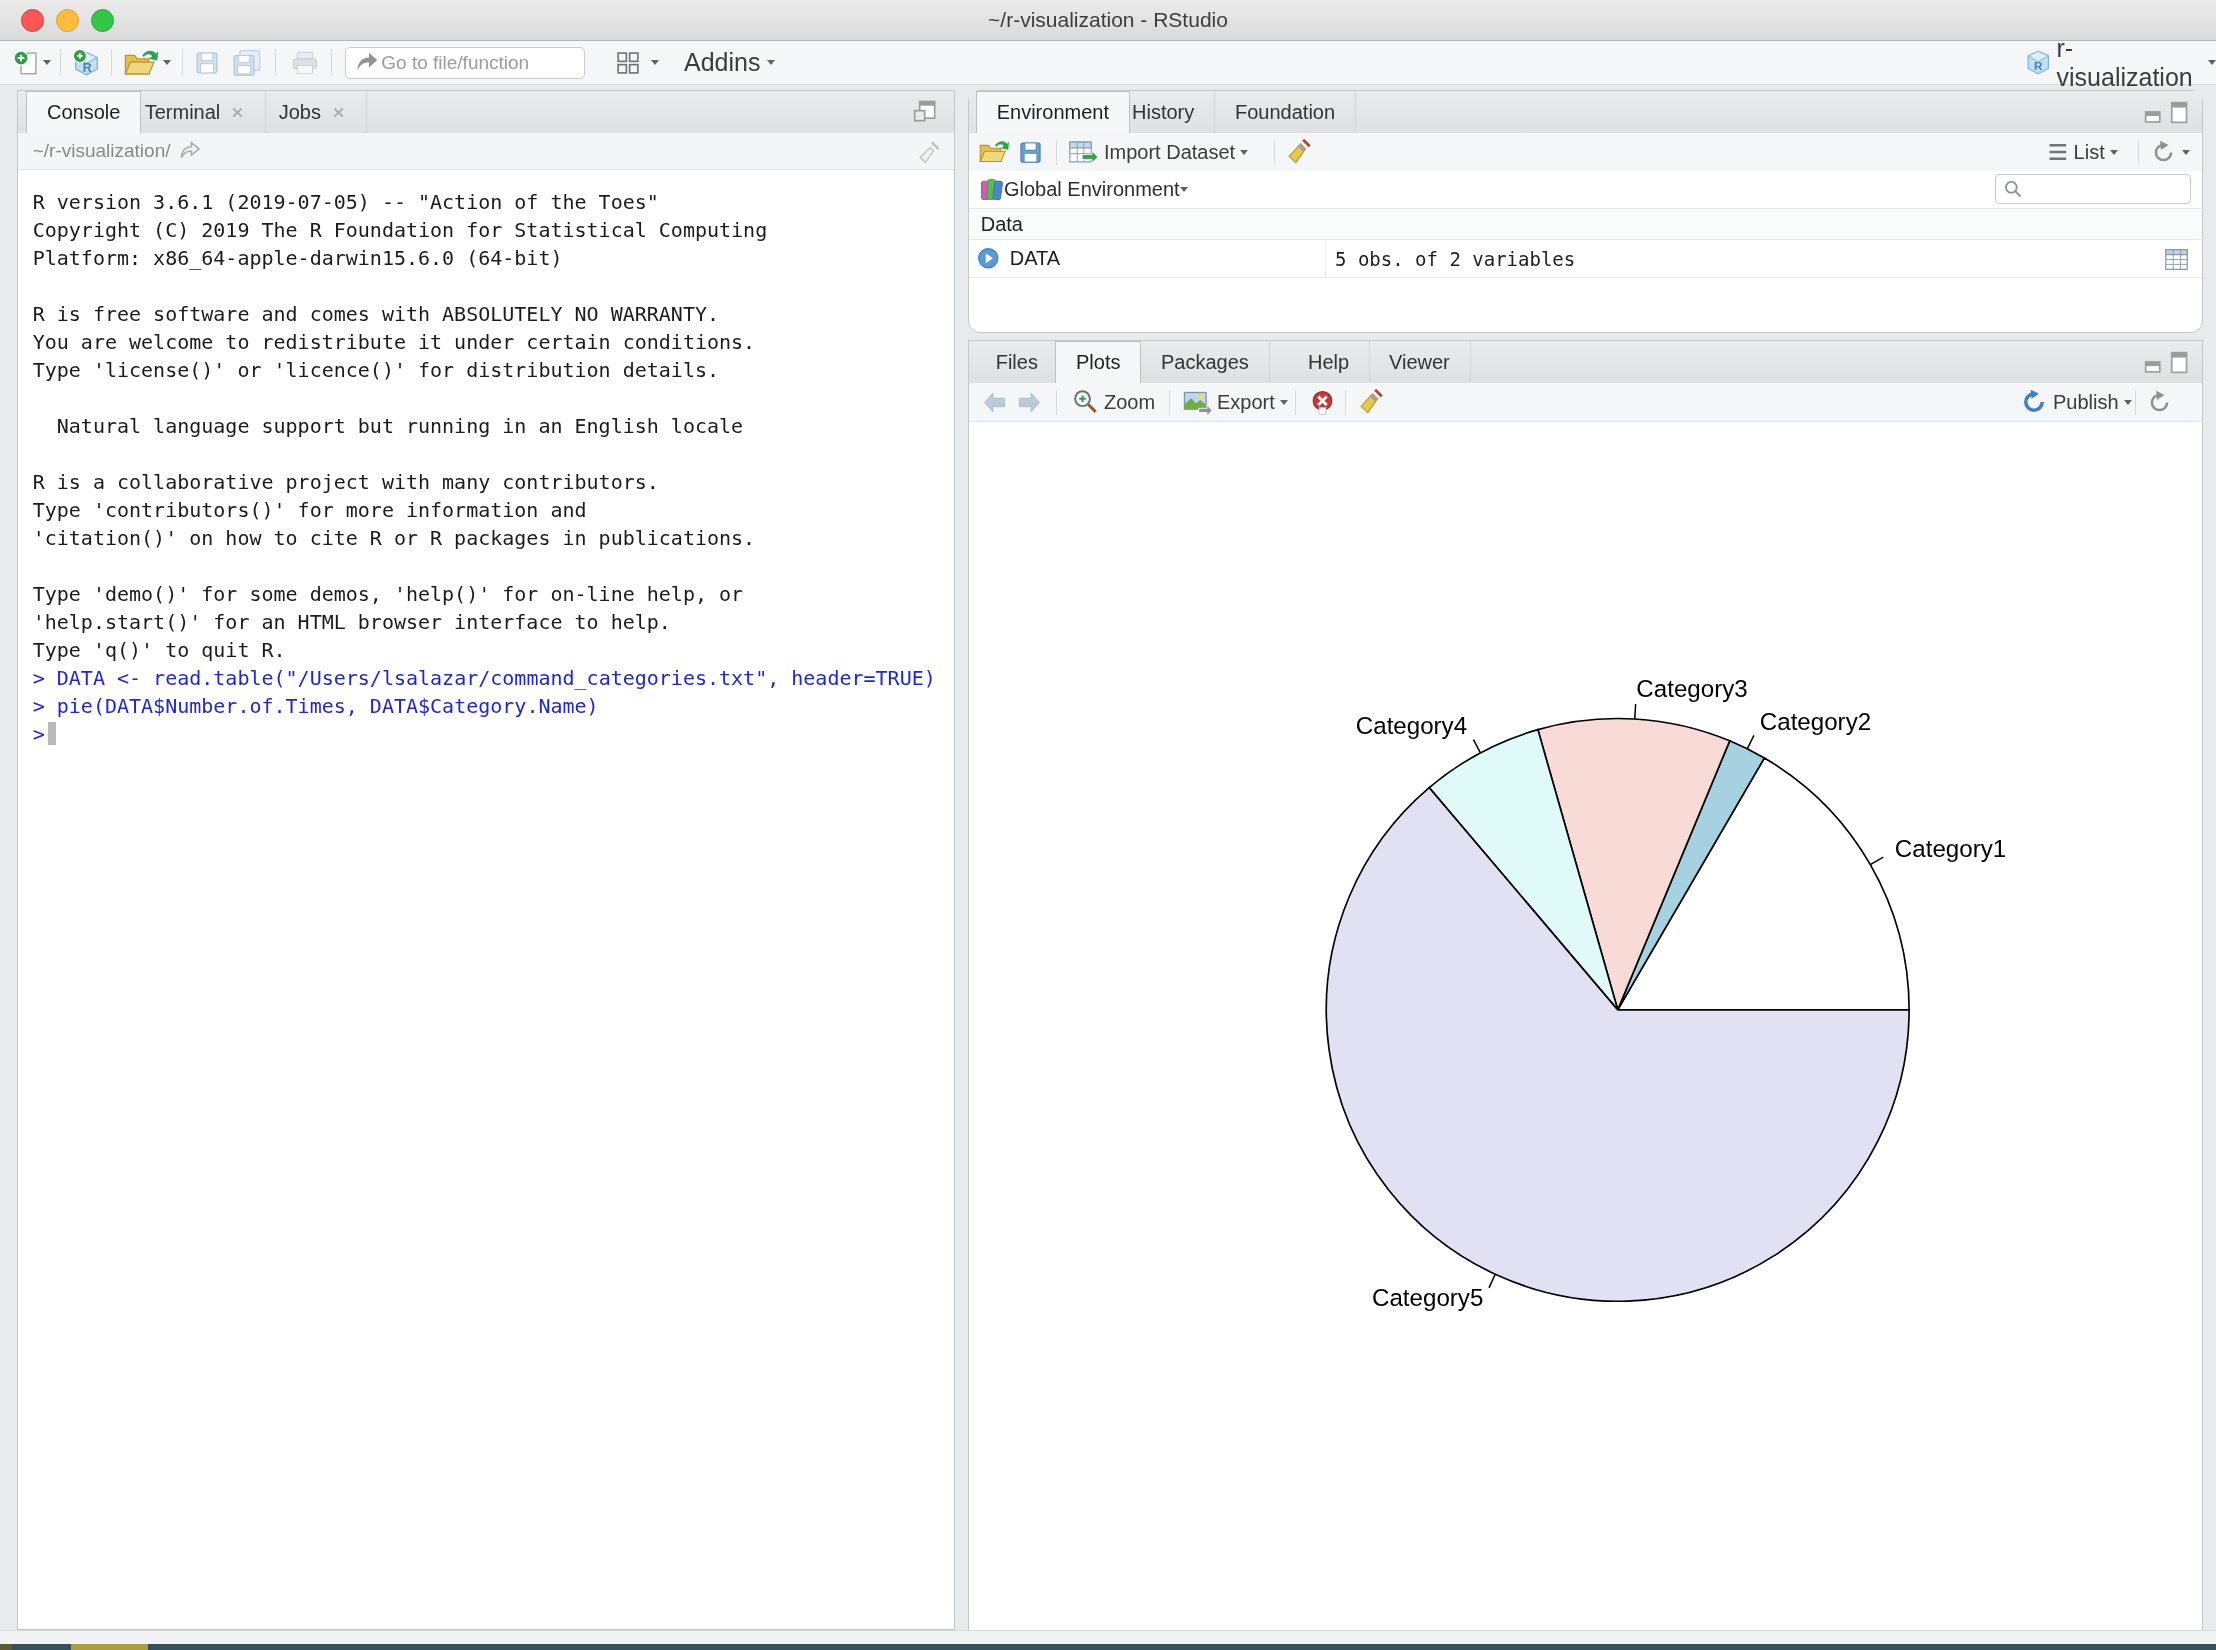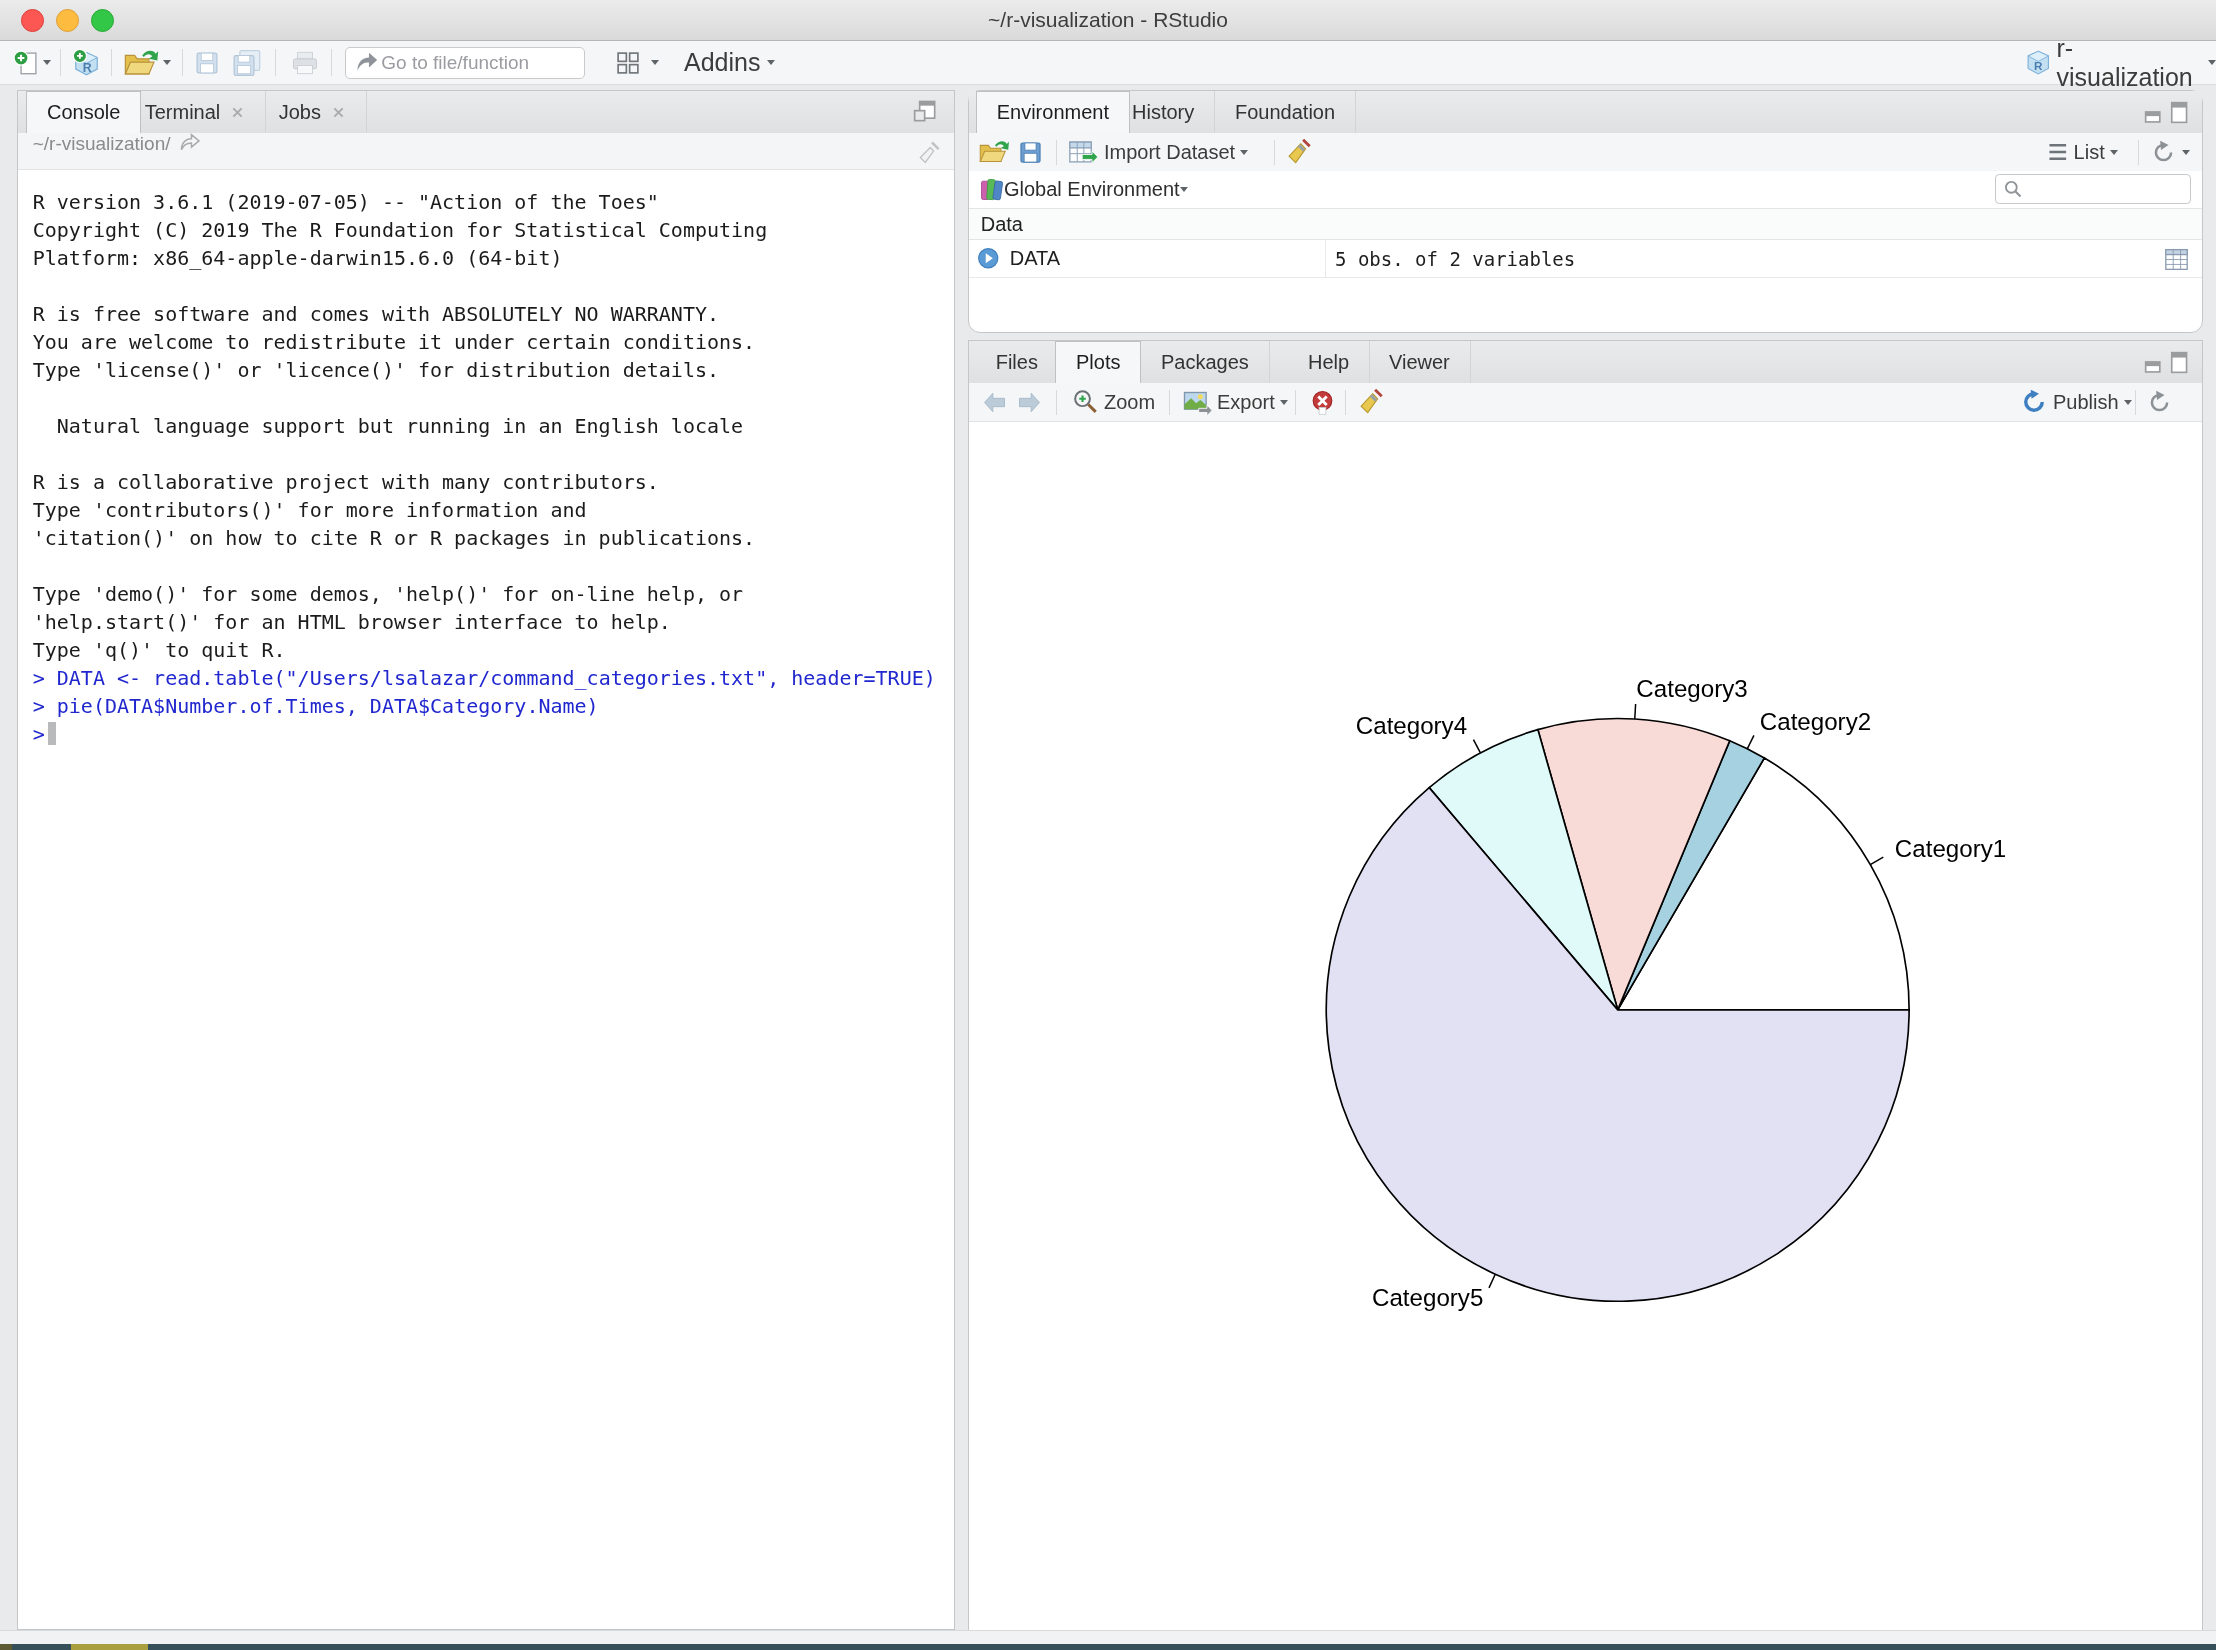--- a/index.html
+++ b/index.html
@@ -35,21 +35,21 @@
   .tab{top:0;height:42px;display:flex;align-items:center;padding:0 20px;font-size:20px;color:#333;
        box-sizing:border-box;border-right:0.8px solid #D3D4D5;gap:10px;}
   .tab.active{background:#F6F7F8;border:0.8px solid #BFC0C1;border-bottom:none;height:42px;color:#1E1E1E;z-index:2;}
   .pane-toolbar{left:0;right:0;height:38px;background:#F5F6F7;border-bottom:0.8px solid #E1E2E3;}
   .pt-item{top:0;height:38px;display:flex;align-items:center;}
   .pt-label{font-size:20px;color:#3C3C3C;margin:0 5px;}
   .winbtns{top:10px;display:flex;gap:8.3px;align-items:flex-end;}
   
   #console-pane{left:16.7px;top:90px;width:938px;height:1540px;}
   #workdir-bar{left:0;top:42px;right:0;height:37px;background:#F4F5F6;border-bottom:0.8px solid #E2E3E4;
-               display:flex;padding:0 15px;box-sizing:border-box;gap:8px;}
+               display:flex;align-items:center;padding:0 15px;box-sizing:border-box;gap:8px;}
   #workdir-text{font-size:19px;color:#8A8B8D;}
   #console-text{left:15px;top:97px;width:899px;font-family:"DejaVu Sans Mono","Liberation Mono",monospace;
                 font-size:20px;line-height:28px;color:#1B1B1B;}
   #console-text pre{margin:0;font:inherit;white-space:pre;}
   .c-cmd{height:28px;white-space:pre;color:#2127CE;}
   .c-prompt{color:#2127CE;}
   #console-cursor{display:inline-block;width:7.5px;height:23px;background:#B9BABC;vertical-align:-4.2px;margin-left:3.3px;}
   .tab-close{display:inline-flex;}
   
   #env-pane{left:968px;top:90px;width:1235px;height:243px;border-radius:12px;}

